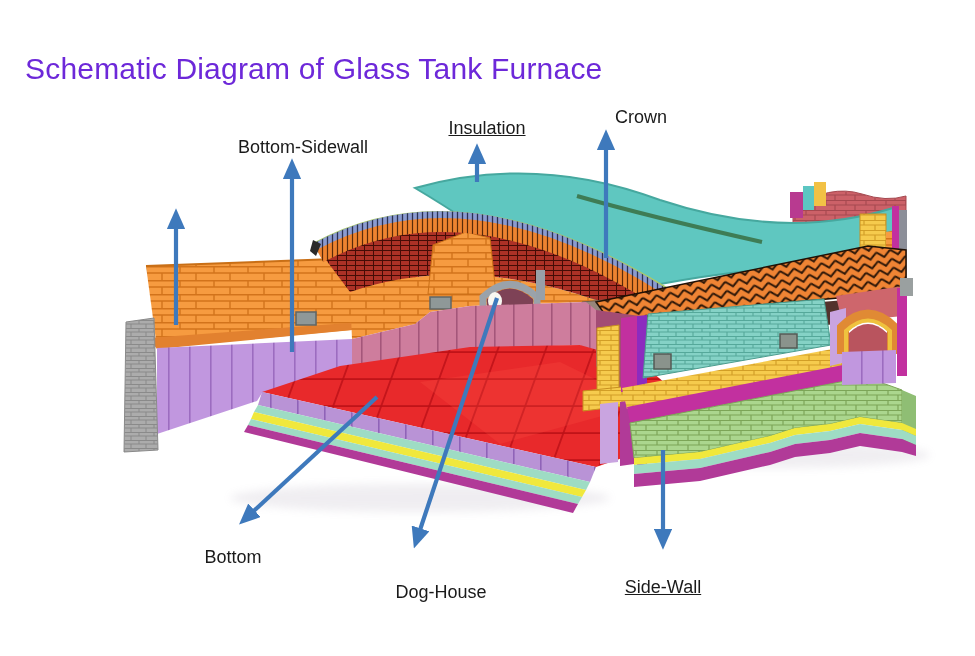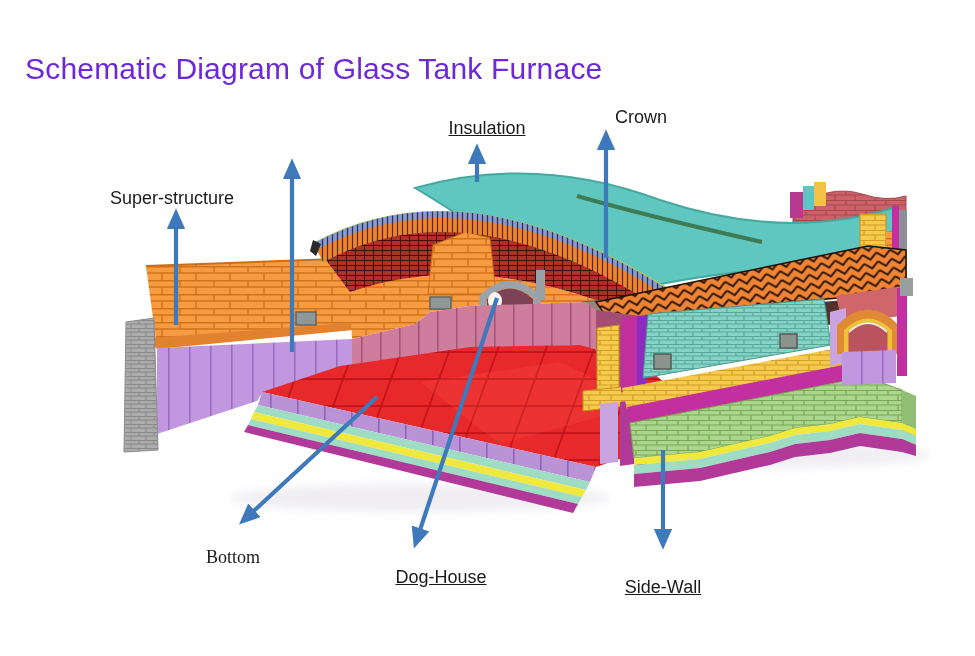--- a/index.html
+++ b/index.html
@@ -7,22 +7,22 @@
           font-family:"Liberation Sans", sans-serif;}
   .fig{position:absolute;left:0;top:0;}
   .title{position:absolute;left:25px;right:0;top:52px;text-align:left;
          font-size:30px;letter-spacing:.2px;color:#6d28d9;}
   .lbl{position:absolute;transform:translateX(-50%);font-size:18px;color:#1a1a1a;
        white-space:nowrap;}
   #lbl-super{left:172px;top:188px;}
   #lbl-bsw{left:303px;top:137px;}
   #lbl-ins{left:487px;top:118px;text-decoration:underline;}
   #lbl-crown{left:605px;top:107px;margin-left:36px;}
-  #lbl-bottom{left:233px;top:547px;font-family:Liberation Serif, serif;}
-  #lbl-dog{left:441px;top:567px;text-decoration:underline;}
+  #lbl-bottom{left:233px;top:547px;}
+  #lbl-dog{left:441px;top:582px;}
   #lbl-side{left:663px;top:577px;text-decoration:underline;}
 </style>
 </head>
 <body>
 
 <div class="canvas">
 
 <svg class="fig" width="975" height="656" viewBox="0 0 975 656">
 <defs>
   <pattern id="pOr" width="34" height="14" patternUnits="userSpaceOnUse">
@@ -223,20 +223,20 @@
   <line x1="477" y1="182" x2="477" y2="150" marker-end="url(#ah)"></line>
   <line x1="606" y1="258" x2="606" y2="136" marker-end="url(#ah)"></line>
   <line x1="377" y1="397" x2="244" y2="520" marker-end="url(#ah)"></line>
   <line x1="497" y1="298" x2="416" y2="542" marker-end="url(#ah)"></line>
   <line x1="663" y1="450" x2="663" y2="543" marker-end="url(#ah)"></line>
 </g>
 </svg>
 
 <div class="title">Schematic Diagram of Glass Tank Furnace</div>
 
-<div class="lbl" id="lbl-super">Super-structure</div>
+<div class="lbl" id="lbl-bsw">Bottom-Sidewall</div>
 <div class="lbl" id="lbl-ins">Insulation</div>
 <div class="lbl" id="lbl-crown">Crown</div>
 <div class="lbl" id="lbl-bottom">Bottom</div>
 <div class="lbl" id="lbl-dog">Dog-House</div>
 <div class="lbl" id="lbl-side">Side-Wall</div>
 
 </div>
 
 </body></html>

